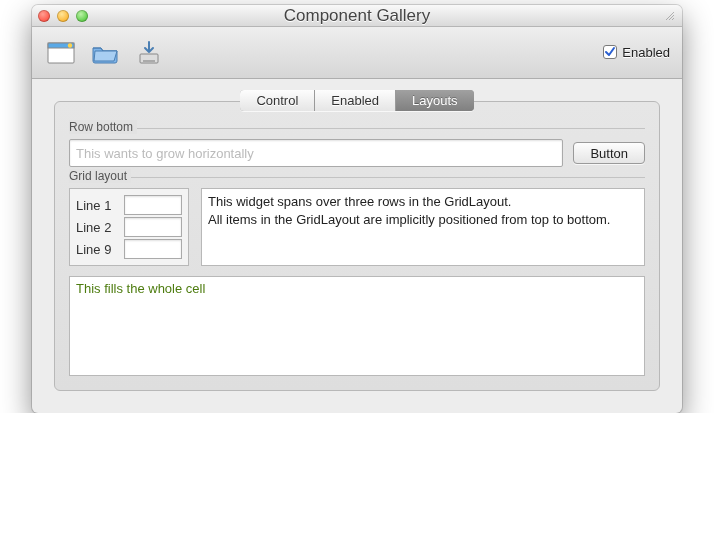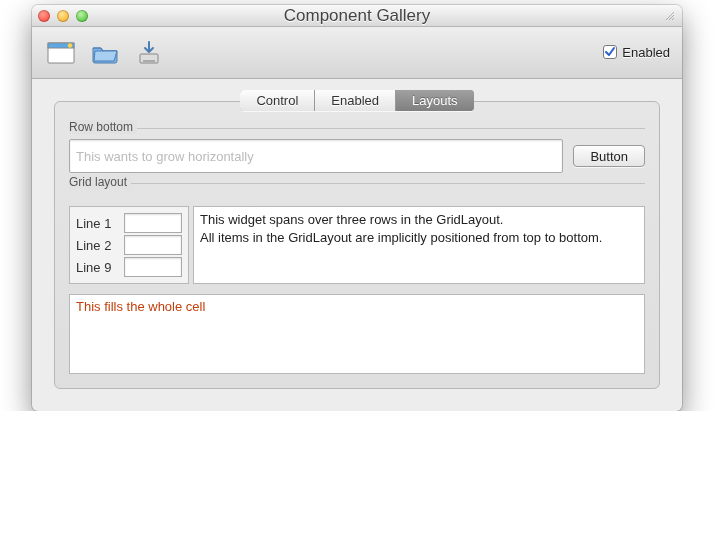--- a/index.html
+++ b/index.html
@@ -125,21 +125,21 @@
     background: #e2e2e2;
     padding: 0 4px 0 0;
     font-size: 12px; color: #555;
   }
   .row-layout {
     display: flex; gap: 10px; align-items: center;
     margin-top: 4px;
   }
   input.text {
     flex: 1;
-    height: 34px;
+    height: 28px;
     border: 1px solid #aaa;
     border-radius: 2px;
     padding: 0 6px;
     font-size: 13px;
     font-family: inherit;
     color: #333;
     background: #fff;
     box-shadow: inset 0 1px 2px rgba(0,0,0,0.12);
   }
   input.text::placeholder { color: #bbb; }
@@ -149,21 +149,21 @@
     border: 1px solid #9a9a9a;
     border-radius: 4px;
     background: linear-gradient(#fdfdfd, #e5e5e5);
     font-size: 13px;
     box-shadow: 0 1px 0 rgba(255,255,255,0.7);
     color: #222;
     cursor: default;
   }
 
   .grid-area {
-    display: flex; gap: 4px; margin-top: 16px;
+    display: flex; gap: 12px; margin-top: 4px;
   }
   .grid-left {
     border: 1px solid #b8b8b8;
     background: #f3f3f3;
     padding: 4px 6px;
   }
   .grid-left .line-row {
     display: flex; align-items: center; gap: 6px;
     margin: 2px 0;
   }
@@ -181,23 +181,23 @@
     border: 1px solid #b8b8b8;
     background: #fff;
     padding: 4px 6px;
     font-size: 13px; color: #222;
     line-height: 1.35;
   }
   .fill-cell {
     margin: 10px 14px 0 14px;
     border: 1px solid #b8b8b8;
     background: #fff;
-    height: 80px;
+    height: 100px;
     padding: 4px 6px;
-    font-size: 13px; color: #c2410c;
+    font-size: 13px; color: #4d7c0f;
   }
 </style>
 </head>
 <body>
 
 <div class="window">
 
   <div class="titlebar">
     <div class="traffic">
       <div class="tl red"></div>

